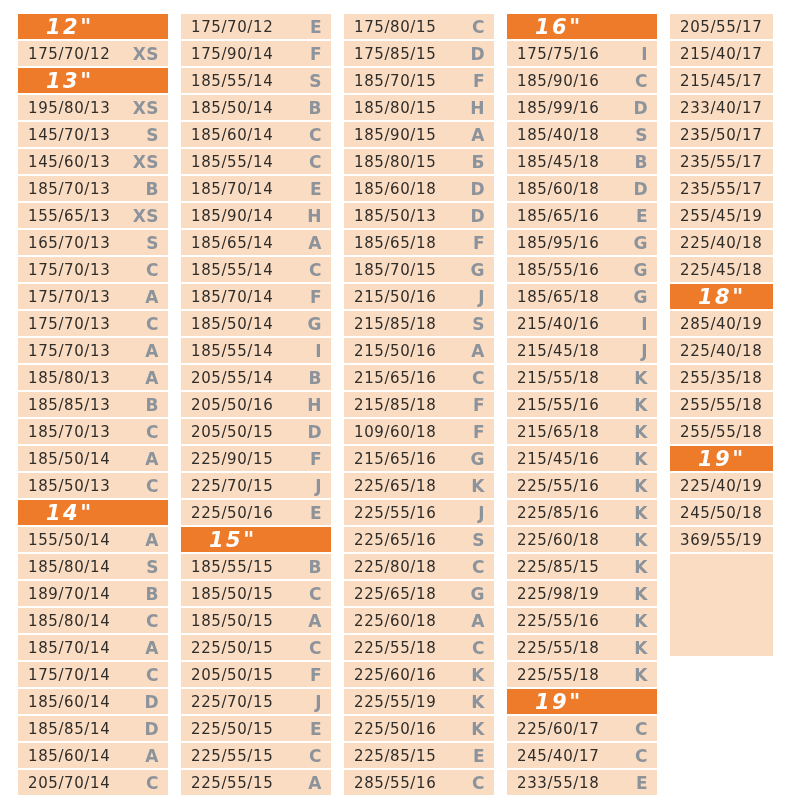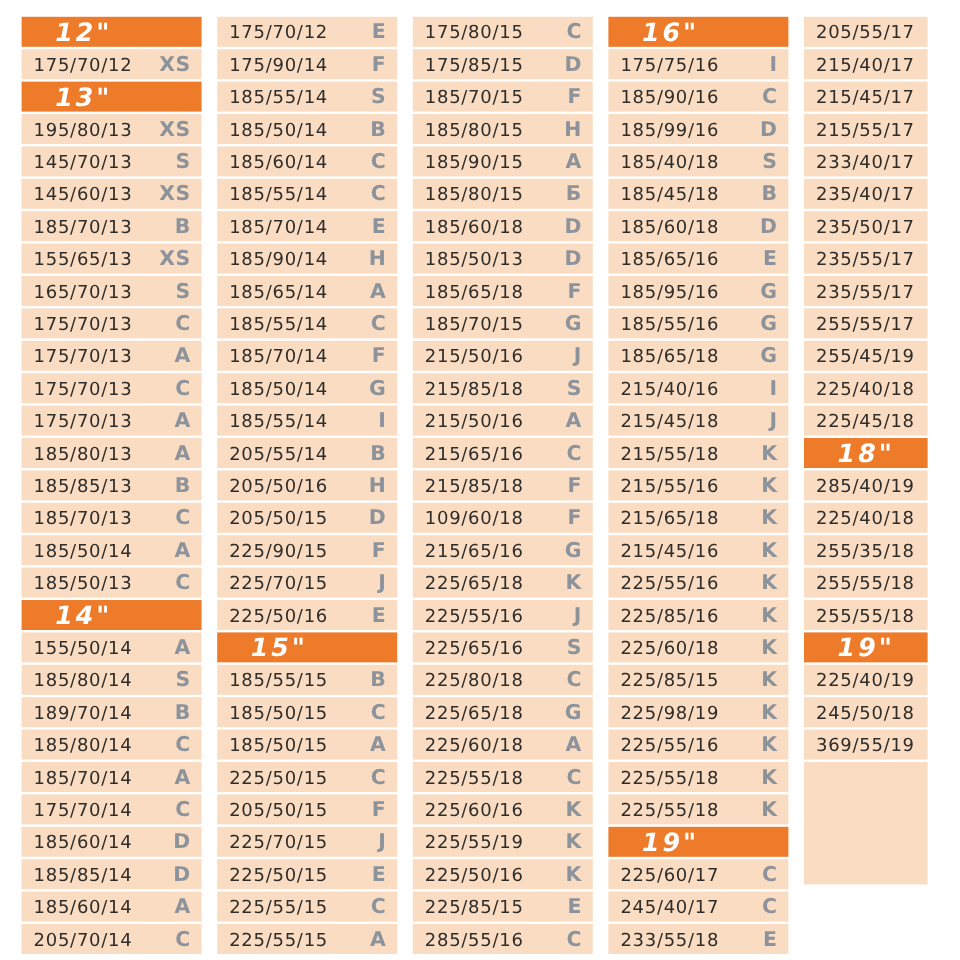--- a/index.html
+++ b/index.html
@@ -529,39 +529,30 @@
       <div class="slot row">
         <span class="size">205/55/17</span>
       </div>
       <div class="slot row">
         <span class="size">215/40/17</span>
       </div>
       <div class="slot row">
         <span class="size">215/45/17</span>
       </div>
       <div class="slot row">
-        <span class="size">215/55/17</span>
-      </div>
-      <div class="slot row">
         <span class="size">233/40/17</span>
       </div>
       <div class="slot row">
-        <span class="size">235/40/17</span>
-      </div>
-      <div class="slot row">
         <span class="size">235/50/17</span>
       </div>
       <div class="slot row">
         <span class="size">235/55/17</span>
       </div>
       <div class="slot row">
         <span class="size">235/55/17</span>
-      </div>
-      <div class="slot row">
-        <span class="size">255/55/17</span>
       </div>
       <div class="slot row">
         <span class="size">255/45/19</span>
       </div>
       <div class="slot row">
         <span class="size">225/40/18</span>
       </div>
       <div class="slot row">
         <span class="size">225/45/18</span>
       </div>

